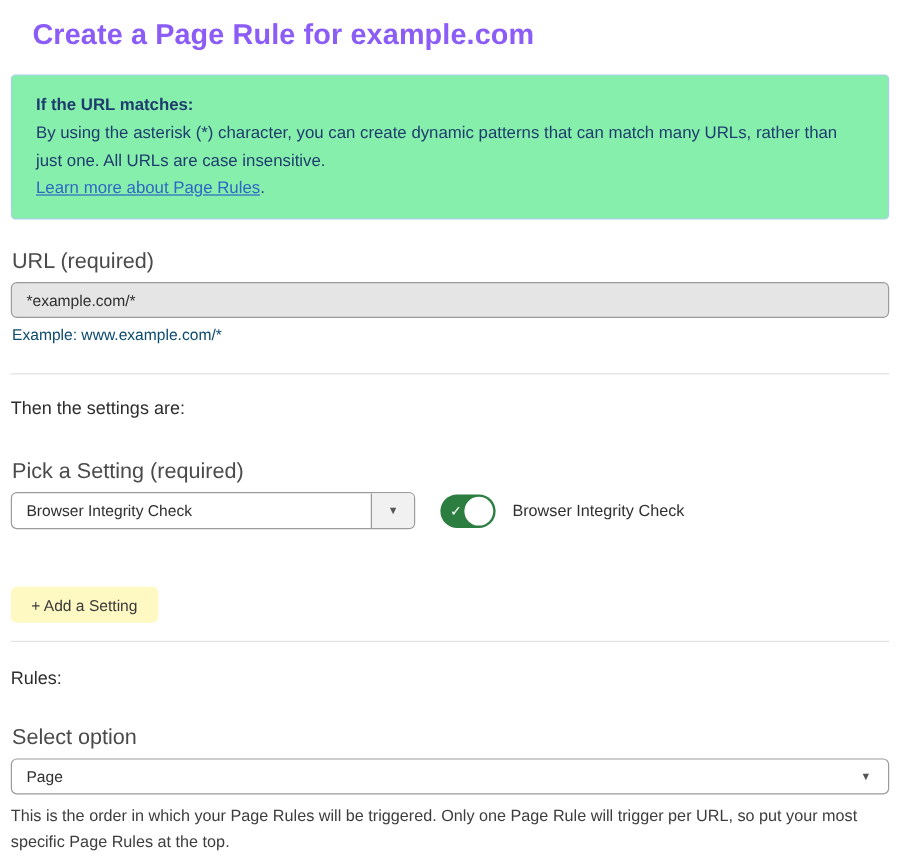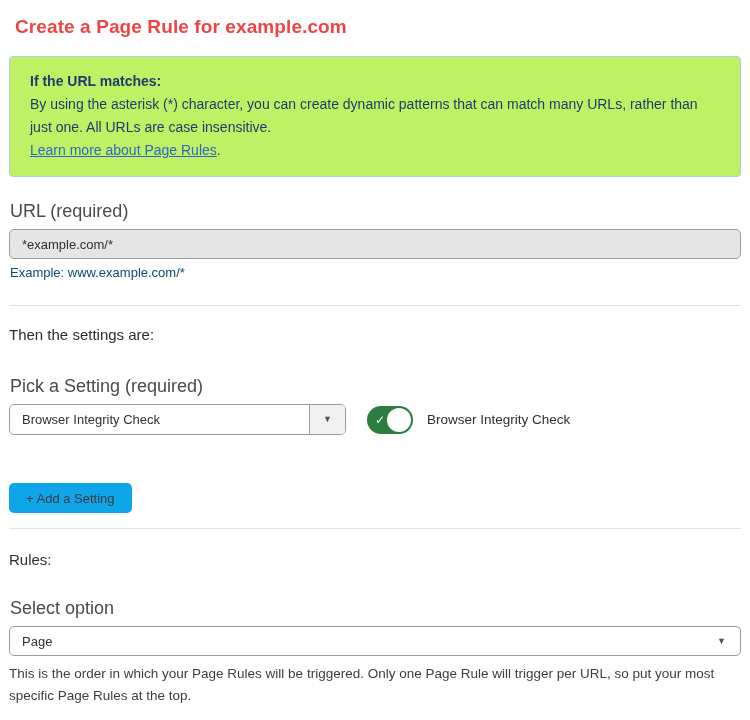--- a/index.html
+++ b/index.html
@@ -7,30 +7,30 @@
   body {
     width: 750px; height: 720px;
     font-family: "Liberation Sans", "DejaVu Sans", sans-serif;
     color: #303030;
     position: relative;
     overflow: hidden;
   }
   .page { padding: 12px 9px 0 9px; }
 
   .page-title {
-    font-size: 19px;
+    font-size: 24px;
     font-weight: bold;
-    color: #ef4444;
-    margin: 4px 0 18px 6px;
+    color: #8b5cf6;
+    margin: 4px 0 18px 18px;
     letter-spacing: 0.1px;
   }
 
   
   .info-box {
-    background: #bef264;
+    background: #86efac;
     border: 1px solid #abcdf0;
     border-radius: 4px;
     padding: 13px 20px 14px 20px;
     color: #1e3c6d;
     font-size: 14px;
     line-height: 23px;
     margin-bottom: 24px;
   }
   .info-box .info-heading { font-weight: bold; }
   .info-box a {
@@ -167,21 +167,21 @@
     justify-content: center;
     height: 30px;
     border: none;
     border-radius: 5px;
     font-size: 13px;
     font-family: "Liberation Sans", "DejaVu Sans", sans-serif;
     cursor: pointer;
     padding: 0 16px;
   }
   .btn-gray {
-    background: #0ea5e9;
+    background: #fef9c3;
     color: #3a3a3a;
   }
   .btn-primary {
     background: #1672e6;
     color: #ffffff;
   }
   .add-setting-btn { padding: 0 17px; }
 
   
   .select-full {

